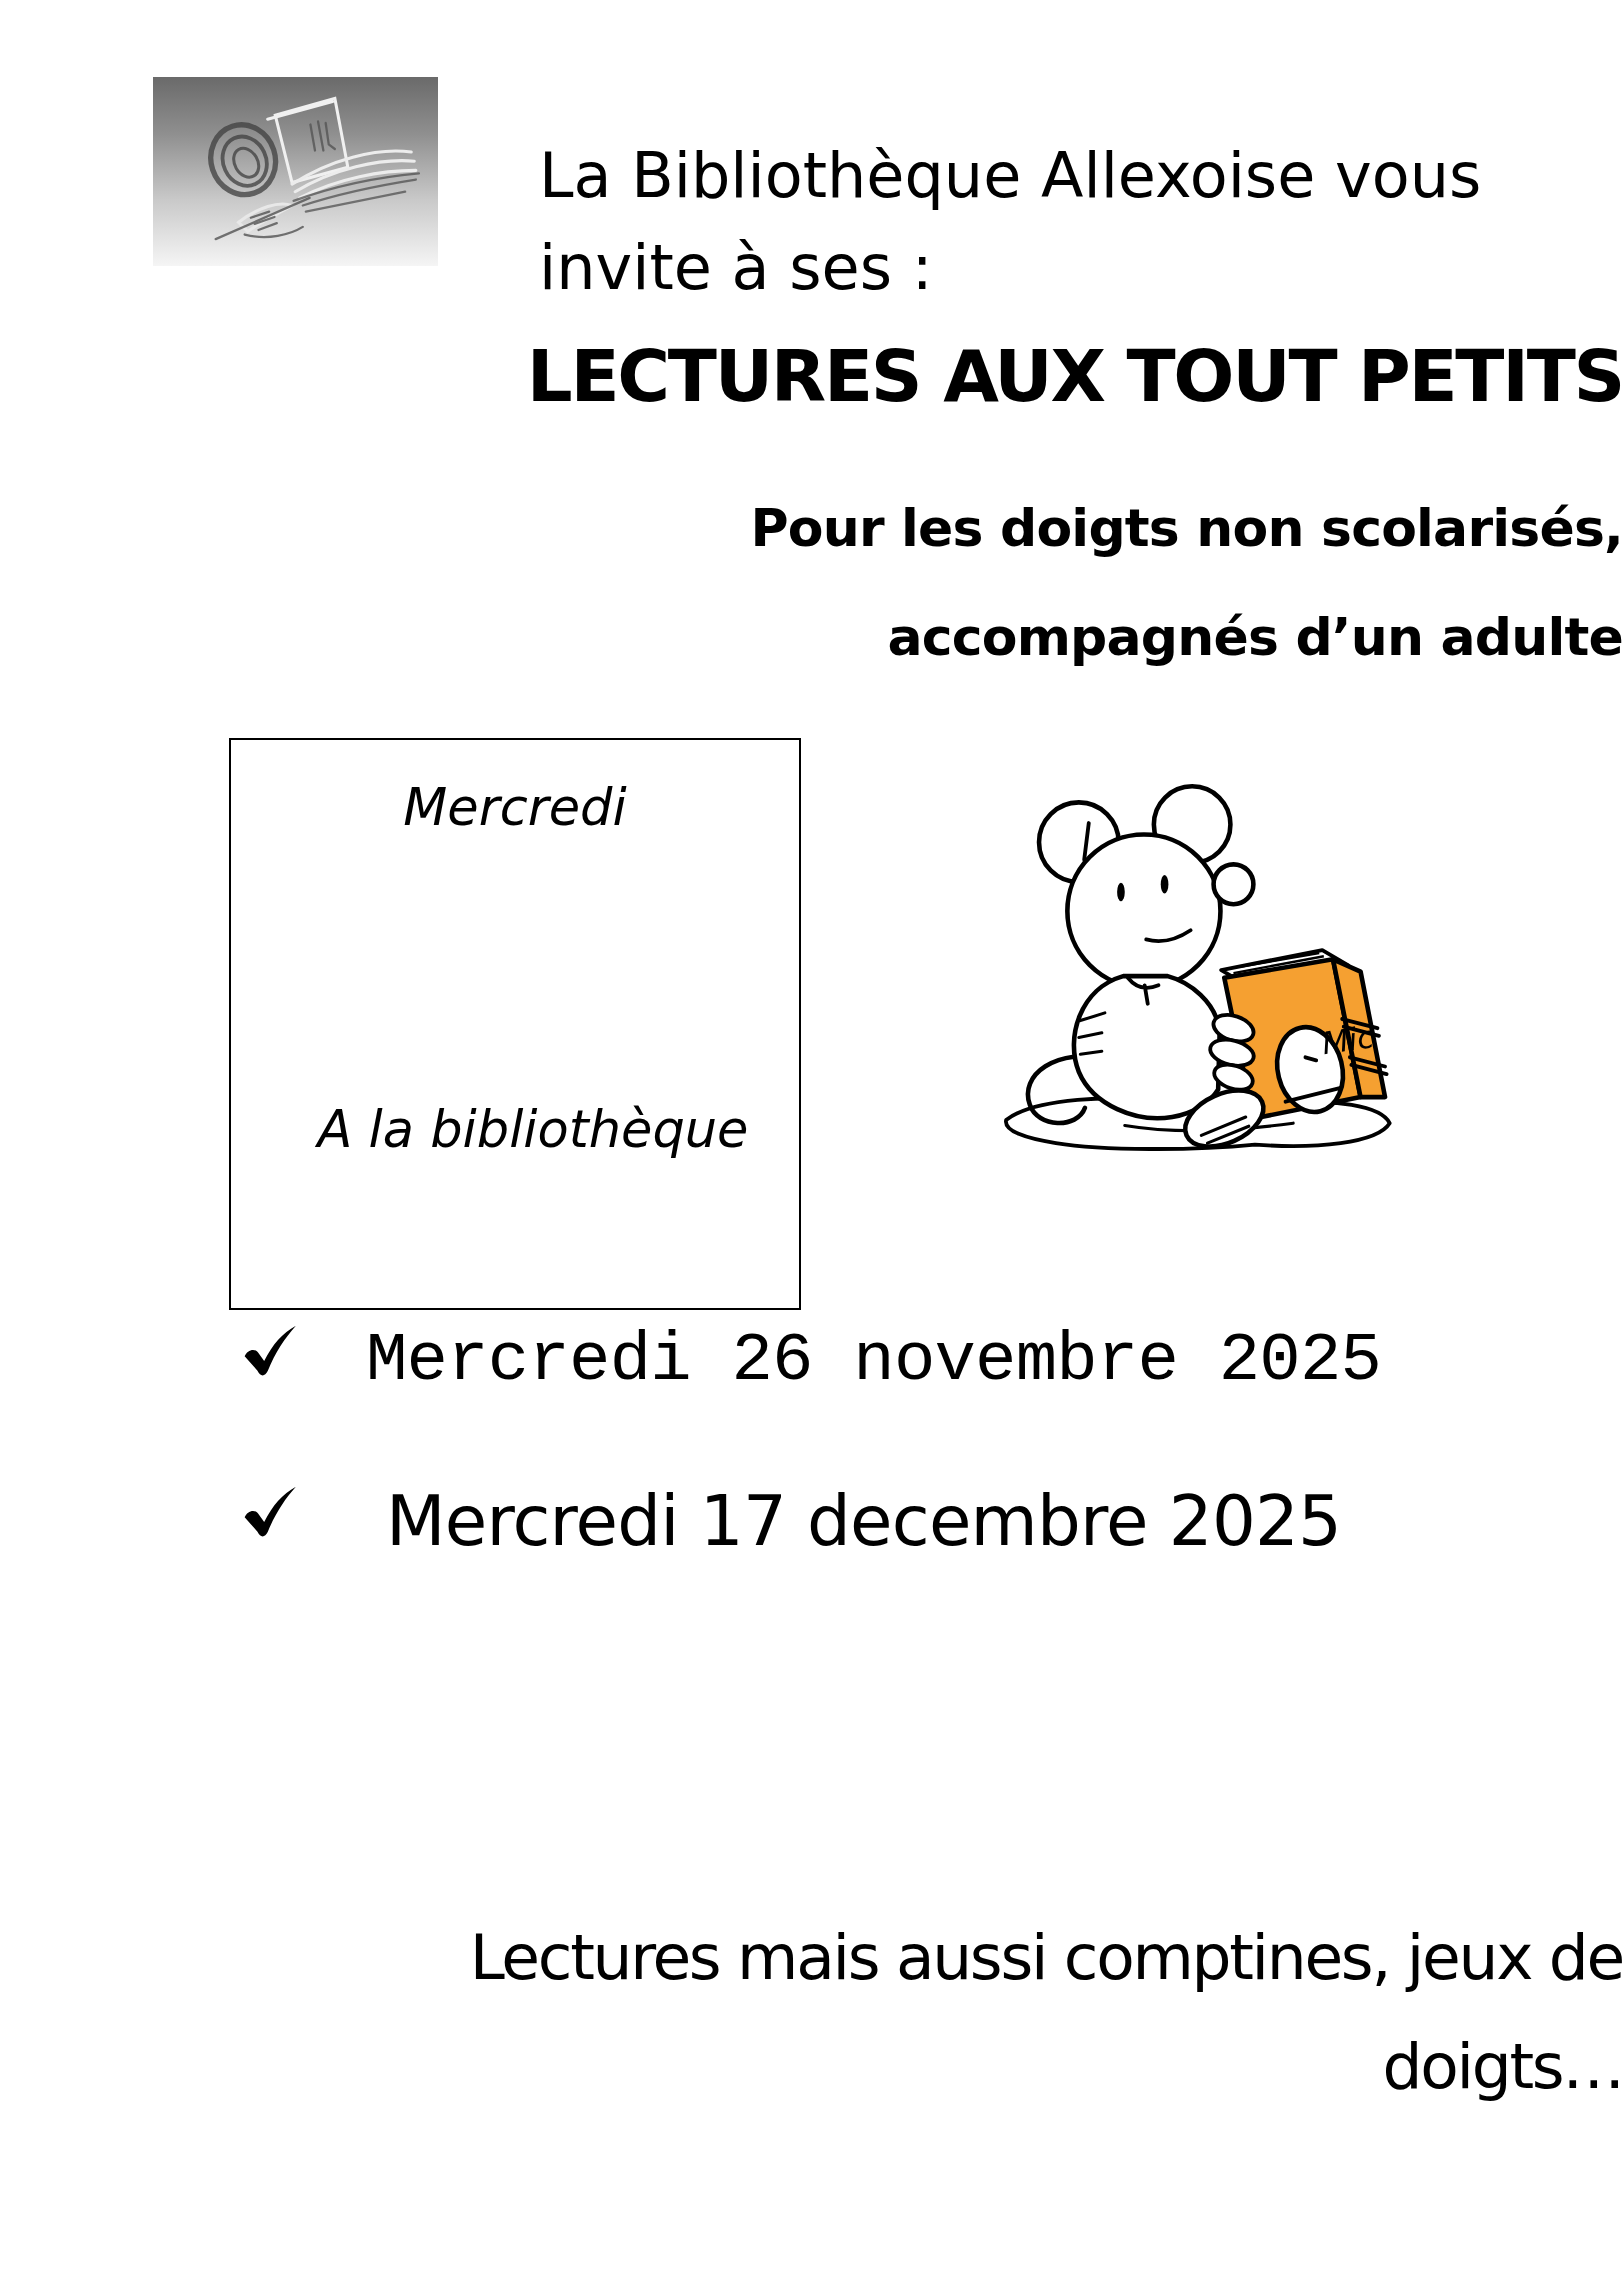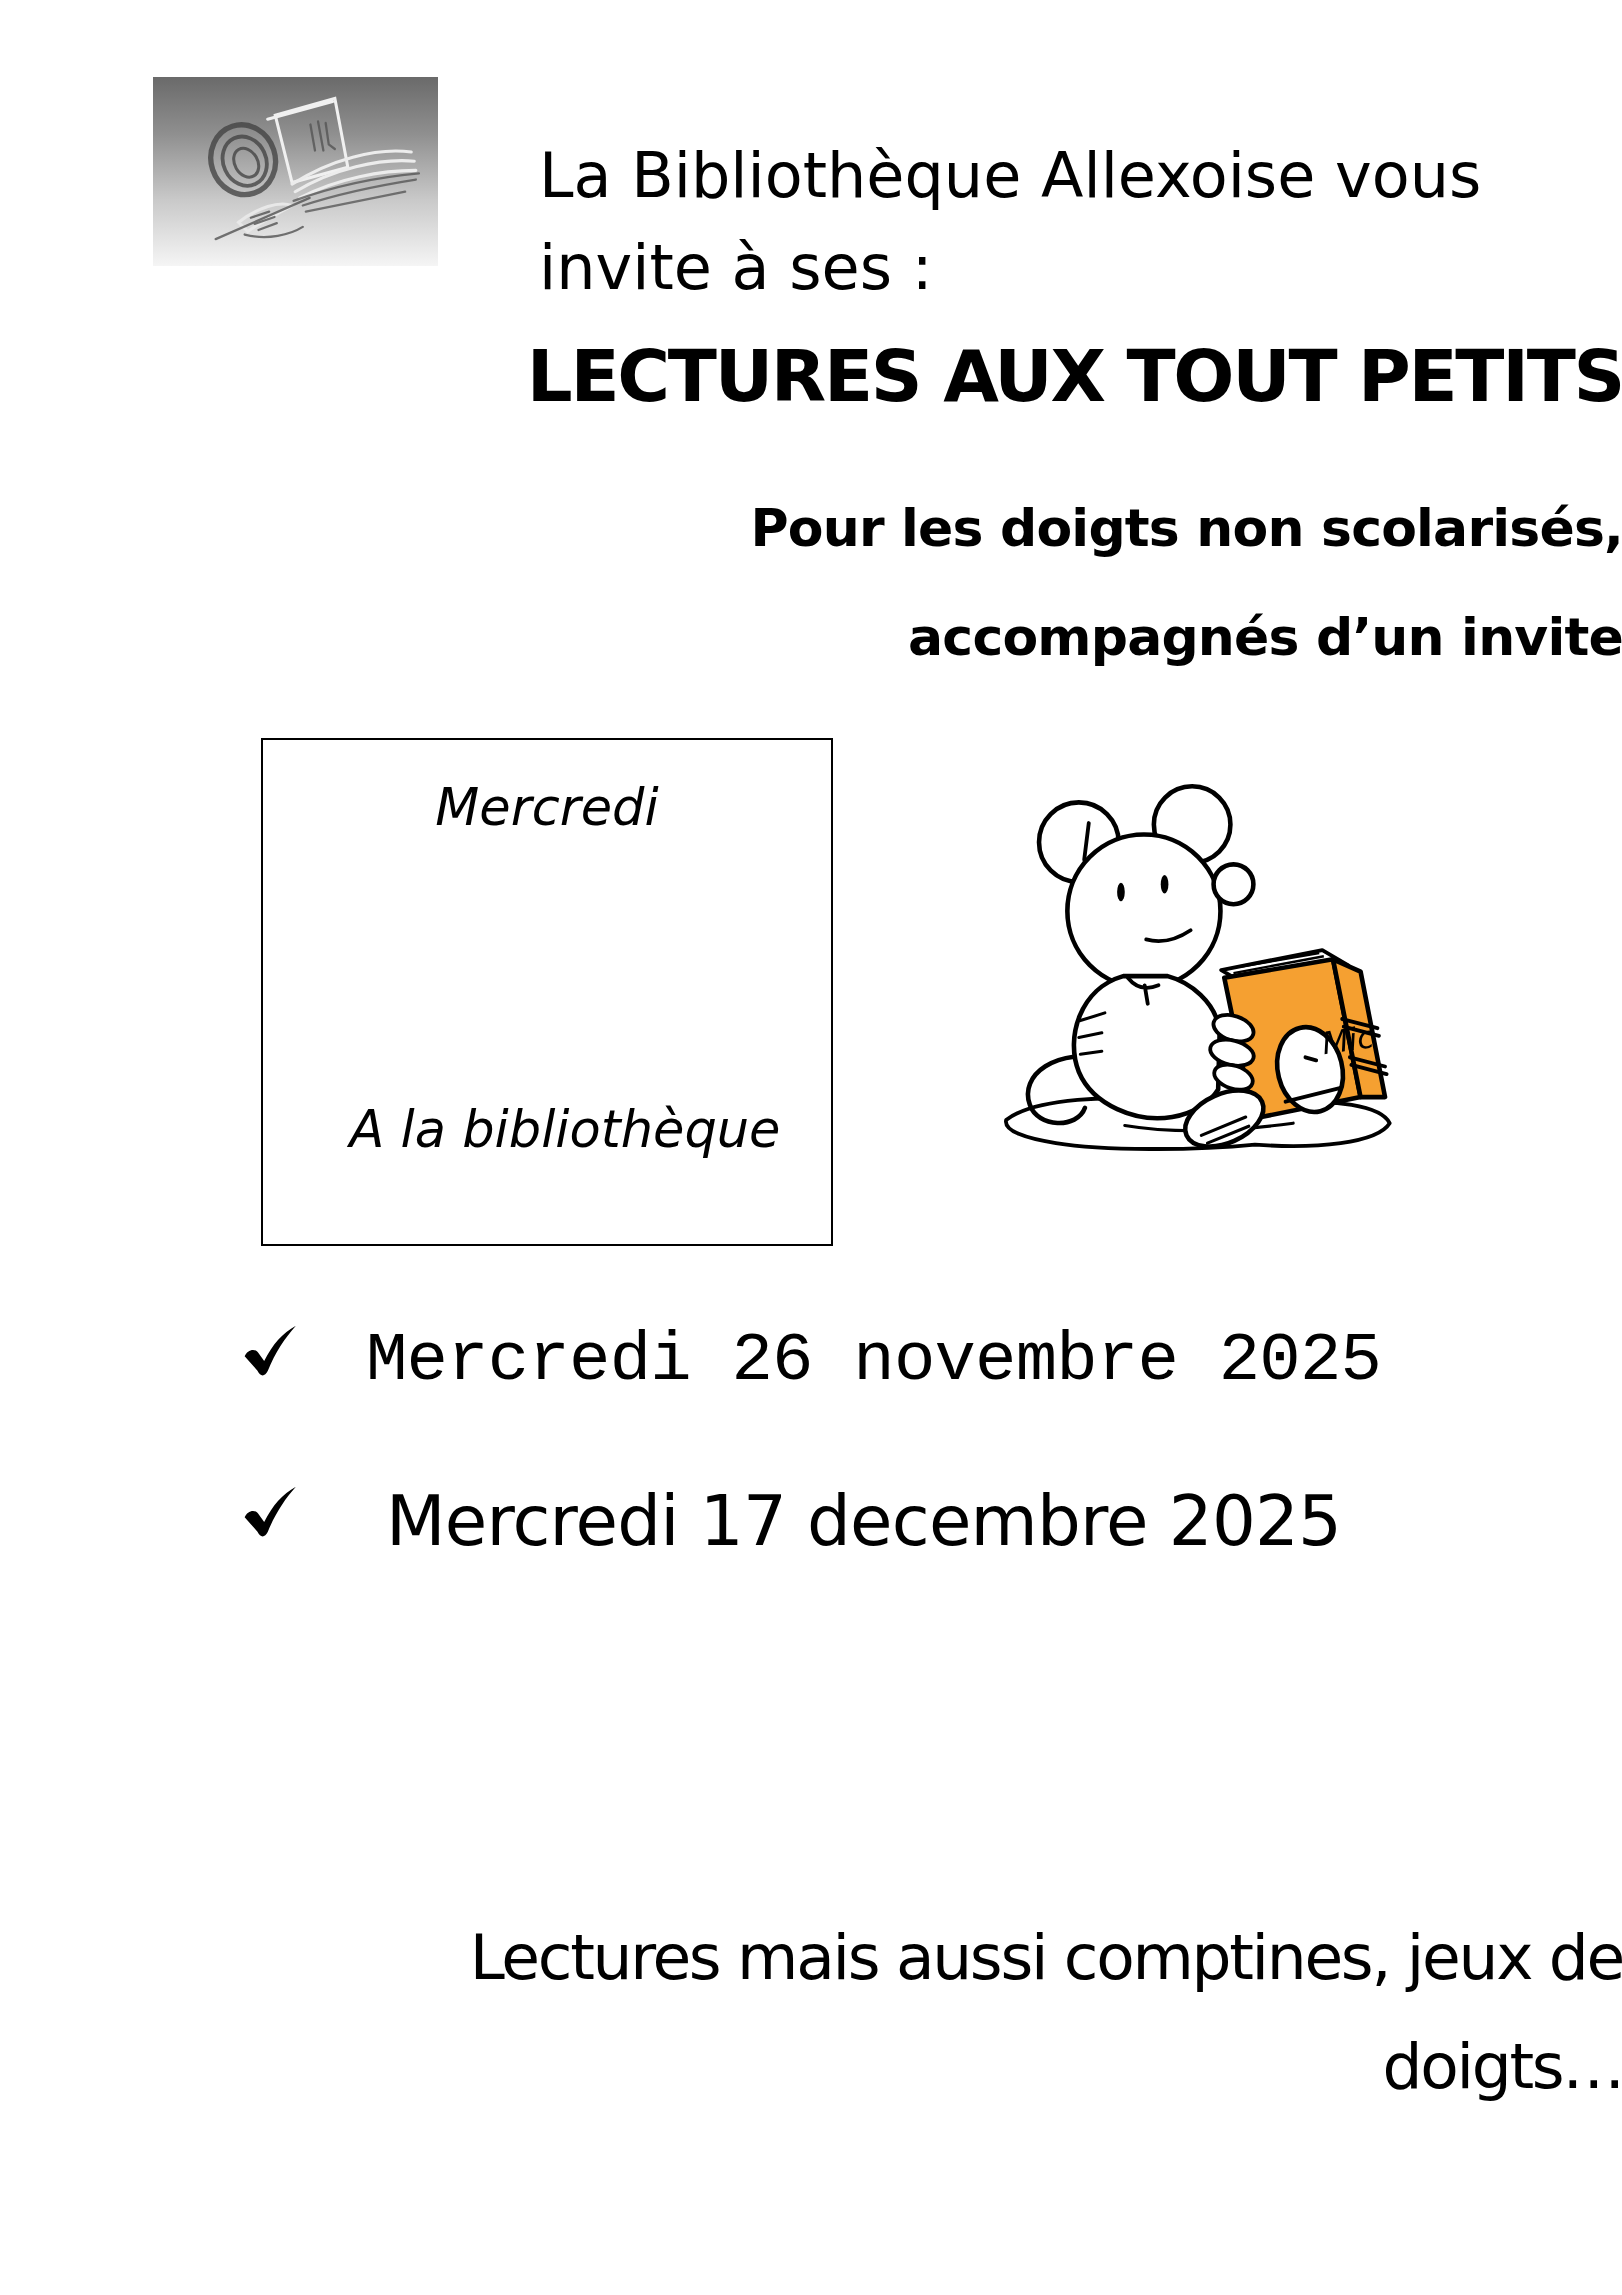--- a/index.html
+++ b/index.html
@@ -24,22 +24,22 @@
   #header1{left:539px;top:145px;}
   #header2{left:539px;top:237px;}
 
   #title{top:340px;font-size:72px;font-weight:bold;letter-spacing:-2.3px;}
 
   .subtitle{font-weight:bold;font-size:52px;letter-spacing:-0.8px;}
   #subtitle1{top:502px;}
   #subtitle2{top:611px;}
 
   .schedule-box{
-    position:absolute;left:229px;top:738px;width:572px;height:508px;
-    border:2.3px solid #000;box-sizing:border-box;margin-left:32px;
+    position:absolute;left:229px;top:738px;width:572px;height:572px;
+    border:2.3px solid #000;box-sizing:border-box;
   }
   .box-line{
     position:absolute;left:0;right:0;text-align:center;
     font-size:51px;font-style:italic;line-height:1;white-space:nowrap;
   }
   #boxline1{top:42px;}
   #boxline2{top:203px;}
   #boxline3{top:364px;padding-left:36px;}
 
   .mouse{position:absolute;left:964px;top:777px;width:467px;height:383px;}
@@ -105,21 +105,21 @@
       </g>
     </svg>
   </div>
 
   <div class="abs header-line" id="header1">La Bibliothèque Allexoise vous</div>
   <div class="abs header-line" id="header2">invite à ses :</div>
 
   <div class="abs centered" id="title">LECTURES AUX TOUT PETITS</div>
 
   <div class="abs centered subtitle" id="subtitle1">Pour les doigts non scolarisés,</div>
-  <div class="abs centered subtitle" id="subtitle2">accompagnés d’un invite</div>
+  <div class="abs centered subtitle" id="subtitle2">accompagnés d’un adulte</div>
 
   <div class="schedule-box">
     <div class="box-line" id="boxline1">Mercredi</div>
     <div class="box-line" id="boxline3">A la bibliothèque</div>
   </div>
 
   <div class="mouse">
     <svg viewBox="0 0 610 500">
 
       <path d="M55 448 C90 420 200 413 262 426 C300 416 380 418 420 430 C480 418 545 430 556 452 C540 478 460 486 380 480 C300 488 180 488 120 478 C80 472 52 462 55 448 Z" fill="#ffffff" stroke="#000" stroke-width="5" stroke-linejoin="round"></path>

